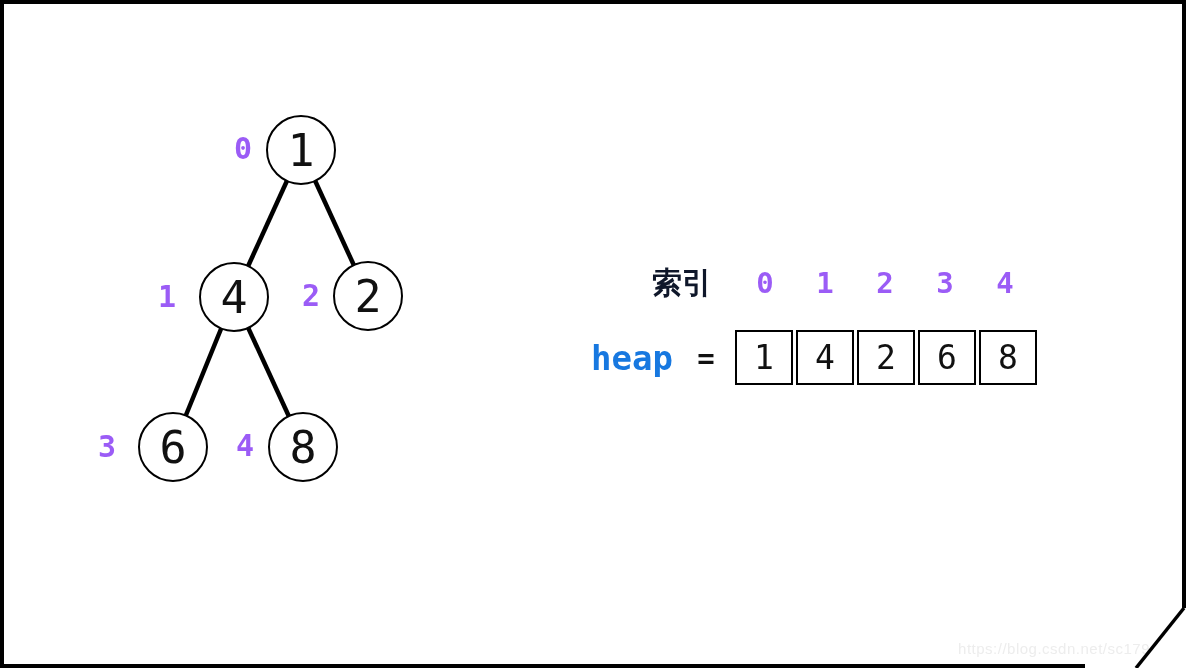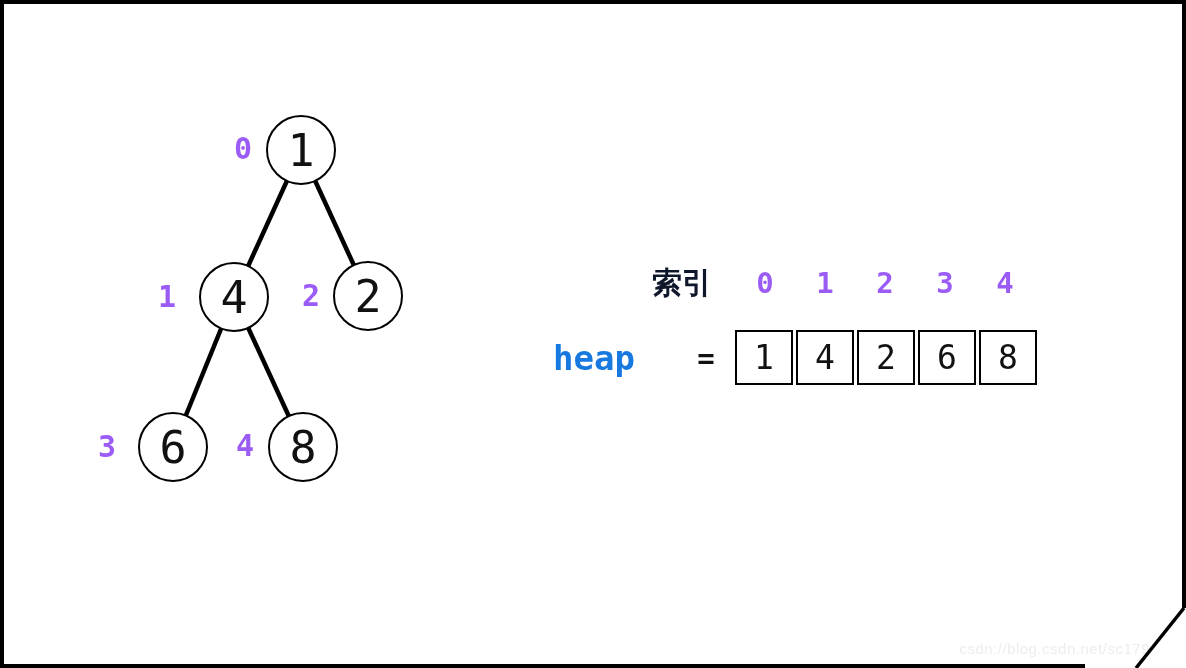--- a/index.html
+++ b/index.html
@@ -36,21 +36,21 @@
   #indices-row{
     position:absolute;left:735px;top:262px;width:300px;height:42px;
     display:flex;
   }
   #indices-row span{
     flex:1;text-align:center;line-height:42px;
     font-size:29px;font-weight:bold;
   }
   #heap-label{
     position:absolute;left:553px;top:338px;width:120px;height:40px;line-height:40px;
-    text-align:left;font-size:34px;font-weight:bold;
+    text-align:right;font-size:34px;font-weight:bold;
   }
   #equals-sign{
     position:absolute;left:688px;top:340px;width:36px;height:36px;line-height:36px;
     text-align:center;font-size:29px;font-weight:bold;color:#111;
   }
   #array-row{
     position:absolute;left:735px;top:330px;width:302px;height:55px;
     display:flex;gap:3px;
   }
   .array-cell{
@@ -111,21 +111,21 @@
   <div id="heap-label" style="color: rgb(23, 120, 224);">heap</div>
   <div id="equals-sign">=</div>
   <div id="array-row">
     <div class="array-cell">1</div>
     <div class="array-cell">4</div>
     <div class="array-cell">2</div>
     <div class="array-cell">6</div>
     <div class="array-cell">8</div>
   </div>
 
-  <div id="watermark" style="color: rgb(237, 237, 237);">csdn://blog.csdn.net/sc179</div>
+  <div id="watermark" style="color: rgb(237, 237, 237);">https://blog.csdn.net/sc179</div>
 
   <svg id="border-frame" class="layer">
     <line x1="0" y1="2" x2="1186" y2="2" stroke="#000" stroke-width="4"></line>
     <line x1="2" y1="0" x2="2" y2="668" stroke="#000" stroke-width="4"></line>
     <line x1="0" y1="666" x2="1085" y2="666" stroke="#000" stroke-width="4"></line>
     <line x1="1184" y1="0" x2="1184" y2="608" stroke="#000" stroke-width="4"></line>
     <line x1="1184" y1="608" x2="1136" y2="668" stroke="#000" stroke-width="3.5"></line>
   </svg>
 
 </div>

